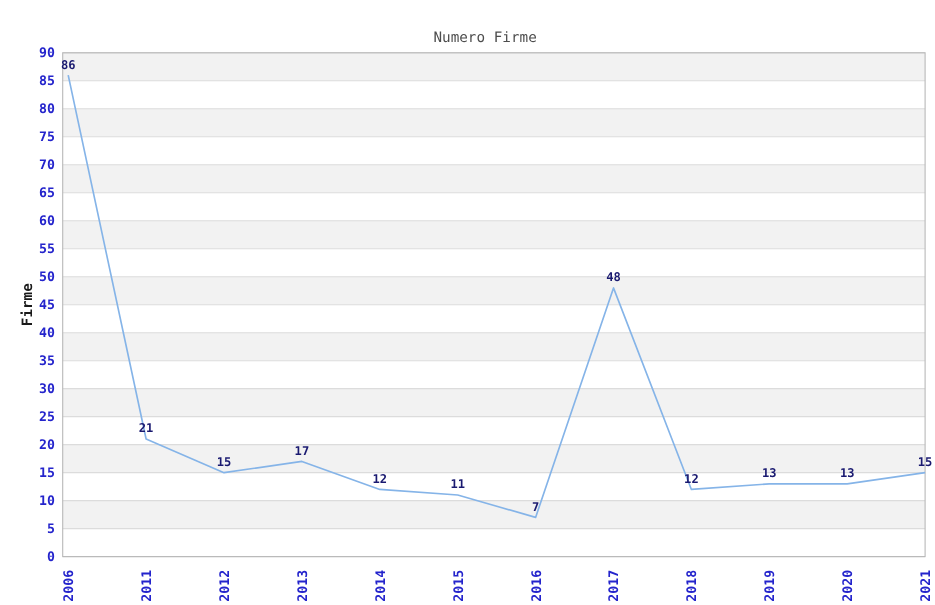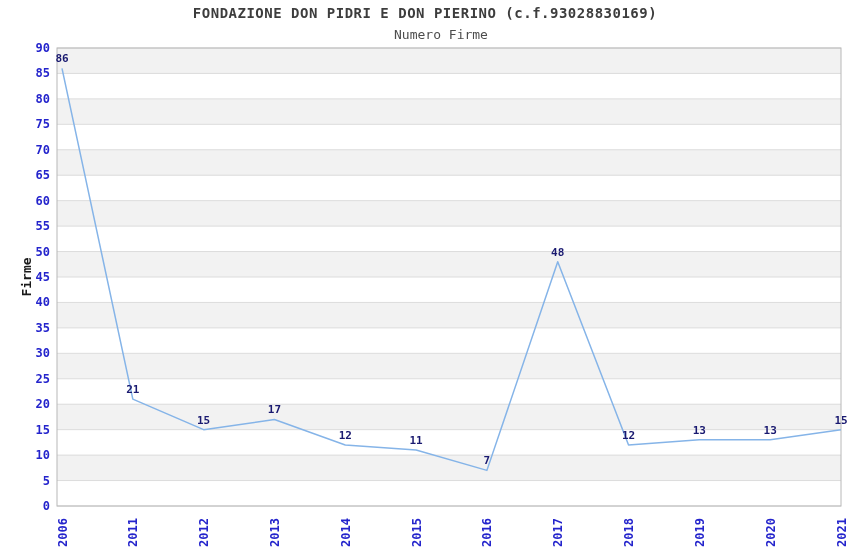--- a/index.html
+++ b/index.html
@@ -70,21 +70,20 @@
   }
   .dlabel {
     font-size: 11px;
     font-weight: bold;
   }
 </style>
 </head>
 <body>
 
 <div class="chart">
-  <div class="title" style="color: rgb(61, 61, 61);">FONDAZIONE DON PIDRI E DON PIERINO (c.f.93028830169)</div>
   <div class="subtitle" style="color: rgb(77, 77, 77);">Numero Firme</div>
   <div class="ylabel" style="color: rgb(26, 26, 26);">Firme</div>
   <div class="xlabel" style="color: rgb(26, 26, 26);">Anno</div>
   <svg id="plot" width="850" height="550" viewBox="0 0 850 550">
       <rect x="57" y="48" width="784" height="25.444444444444457" fill="#f2f2f2"></rect>
       <rect x="57" y="98.88888888888891" width="784" height="25.4444444444444" fill="#f2f2f2"></rect>
       <rect x="57" y="149.77777777777777" width="784" height="25.444444444444457" fill="#f2f2f2"></rect>
       <rect x="57" y="200.66666666666669" width="784" height="25.4444444444444" fill="#f2f2f2"></rect>
       <rect x="57" y="251.55555555555554" width="784" height="25.444444444444457" fill="#f2f2f2"></rect>
       <rect x="57" y="302.44444444444446" width="784" height="25.444444444444457" fill="#f2f2f2"></rect>

